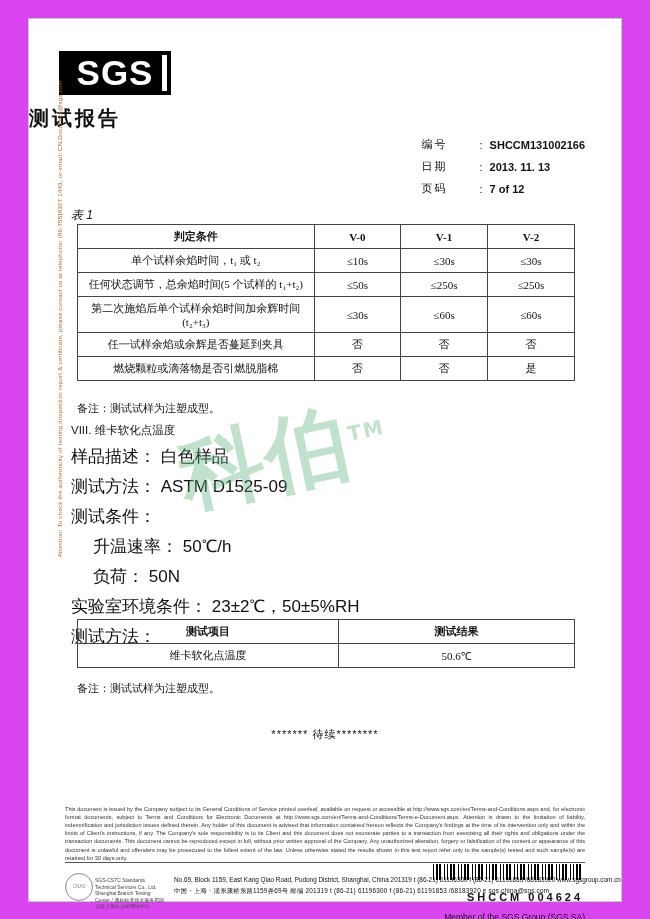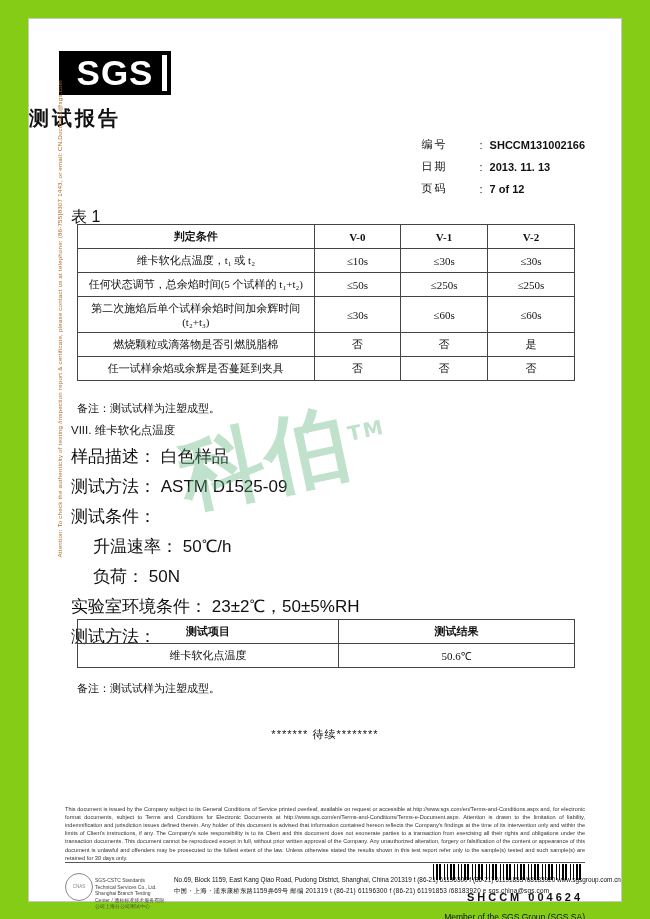--- a/index.html
+++ b/index.html
@@ -7,21 +7,21 @@
     padding: 0;
     background: #9a9a9a;
   }
   body {
     font-family: "Liberation Sans", sans-serif;
   }
   .page {
     position: relative;
     width: 650px;
     height: 919px;
-    background: #84cc16;
+    background: #d946ef;
     overflow: hidden;
     box-sizing: border-box;
   }
   .sheet {
     position: absolute;
     left: 28px;
     top: 18px;
     width: 594px;
     height: 884px;
     background: #fff;
@@ -84,22 +84,23 @@
     letter-spacing: 2px;
     text-align: justify;
   }
   .meta .colon { width: 10px; }
   .meta .val { font-weight: bold; }
 
   .tbl-caption {
     position: absolute;
     left: 42px;
     top: 188px;
-    font-size: 16px;
-    color: #111;
+    font-size: 12px;
+    color: #111;
+    font-style: italic;
   }
 
   table.grid {
     position: absolute;
     border-collapse: collapse;
     font-size: 11px;
     color: #111;
     font-family: Liberation Serif, serif;
   }
   table.grid td, table.grid th {
@@ -326,49 +327,49 @@
       <thead>
         <tr>
           <td class="cond">判定条件</td>
           <td class="lvl">V-0</td>
           <td class="lvl">V-1</td>
           <td class="lvl">V-2</td>
         </tr>
       </thead>
       <tbody>
         <tr>
-          <td class="lead">维卡软化点温度，t₁ 或 t₂</td>
+          <td class="lead">单个试样余焰时间，t₁ 或 t₂</td>
           <td>≤10s</td>
           <td>≤30s</td>
           <td>≤30s</td>
         </tr>
         <tr>
           <td class="lead">任何状态调节，总余焰时间(5 个试样的 t₁+t₂)</td>
           <td>≤50s</td>
           <td>≤250s</td>
           <td>≤250s</td>
         </tr>
         <tr>
           <td class="lead">第二次施焰后单个试样余焰时间加余辉时间 (t₂+t₃)</td>
           <td>≤30s</td>
           <td>≤60s</td>
           <td>≤60s</td>
         </tr>
         <tr>
+          <td class="lead">任一试样余焰或余辉是否蔓延到夹具</td>
+          <td>否</td>
+          <td>否</td>
+          <td>否</td>
+        </tr>
+        <tr>
           <td class="lead">燃烧颗粒或滴落物是否引燃脱脂棉</td>
           <td>否</td>
           <td>否</td>
           <td>是</td>
         </tr>
-        <tr>
-          <td class="lead">任一试样余焰或余辉是否蔓延到夹具</td>
-          <td>否</td>
-          <td>否</td>
-          <td>否</td>
-        </tr>
       </tbody>
     </table>
 
     <div class="note1">备注：测试试样为注塑成型。</div>
 
     <div class="section-title">VIII. 维卡软化点温度</div>
 
     <div class="kv" style="top:426px;">
       <div class="line">
         <span>样品描述：</span>

